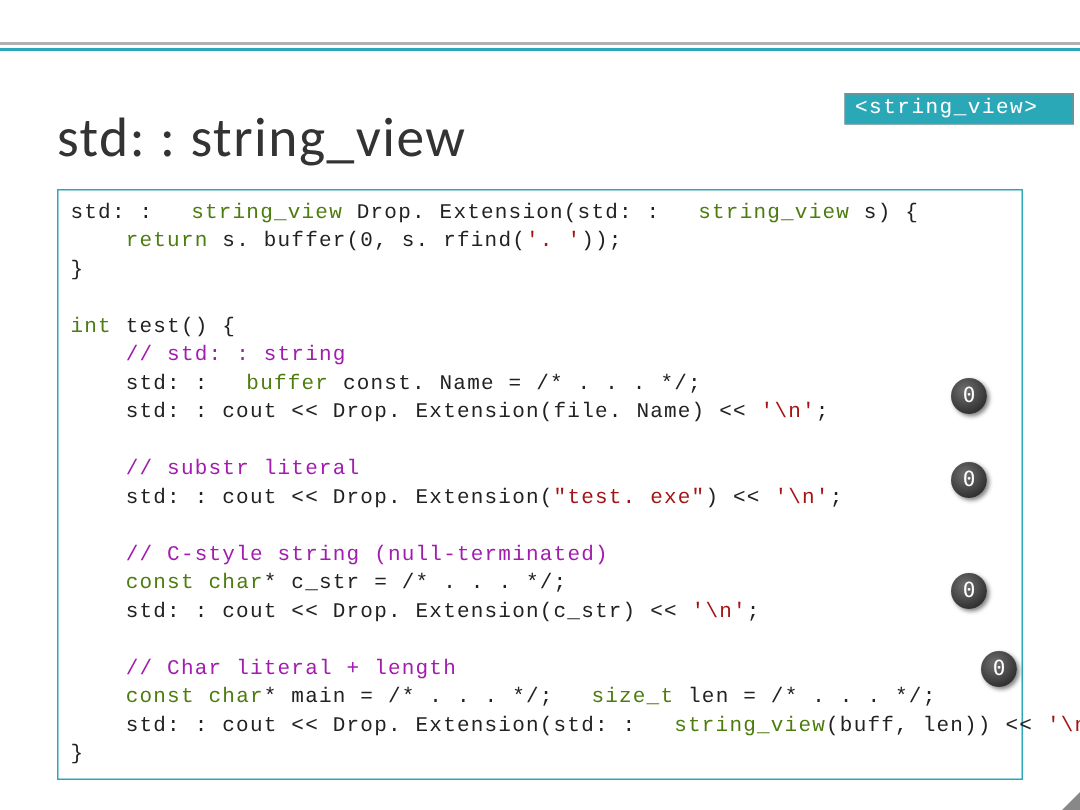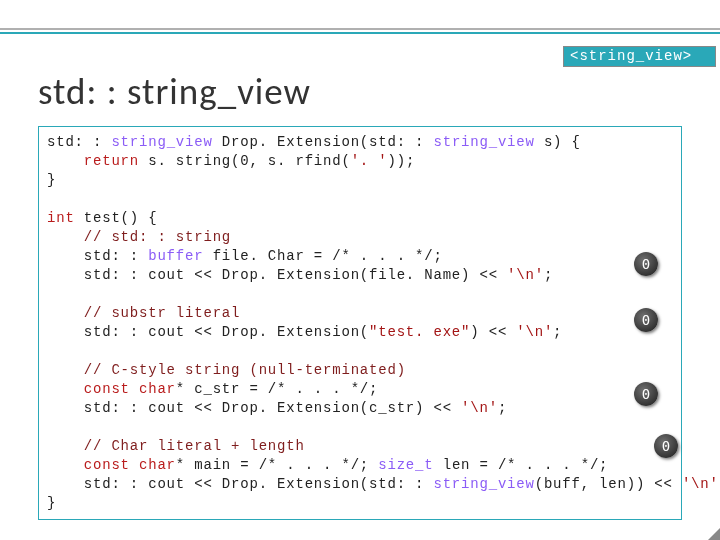--- a/index.html
+++ b/index.html
@@ -12,21 +12,21 @@
   }
   .top-rule {
     position: absolute;
     top: 28px; left: 0; right: 0;
     border-top: 2px solid #b0b0b0;
     border-bottom: 2px solid #2aa8b8;
     height: 6px;
   }
   .header-tag {
     position: absolute;
-    top: 46px; right: 4px;
+    top: 62px; right: 4px;
     width: 153px;
     background: #2aa8b8;
     color: #fff;
     border: 1px solid #888;
     padding: 1px 6px 2px;
     font-family: Consolas, "Courier New", monospace;
     font-size: 14px;
     letter-spacing: 1px;
   }
   .title {
@@ -43,24 +43,24 @@
     border: 1.5px solid #2aa8b8;
     padding: 6px 8px;
     font-family: Consolas, "Courier New", monospace;
     font-size: 14px;
     line-height: 19px;
     letter-spacing: 0.8px;
     color: #222;
     background: #fff;
     white-space: pre;
   }
-  .kw { color: #b91c1c; margin-top: 15px; }
-  .type { color: #8b5cf6; }
+  .kw { color: #4d7c0f; margin-top: 15px; }
+  .type { color: #4d7c0f; margin-left: 16px; }
   .str { color: #a31515; }
-  .cmt { color: #7f1d1d; }
+  .cmt { color: #a21caf; }
   .badge {
     position: absolute;
     width: 24px; height: 24px;
     border-radius: 50%;
     background: radial-gradient(circle at 40% 35%, #707070, #1a1a1a);
     box-shadow: 1.5px 1.5px 3px rgba(0,0,0,0.5);
     color: #fff;
     font-family: Consolas, monospace;
     font-size: 14px;
     text-align: center;
@@ -81,26 +81,26 @@
 </head>
 <body>
 
 <div class="top-rule"></div>
 
 <div class="header-tag">&lt;string_view&gt;</div>
 
 <div class="title">std: : string_view</div>
 
 <div class="code-box"><span><span>std: : </span><span class="type">string_view</span><span> Drop. Extension(std: : </span><span class="type">string_view</span><span> s) {</span></span>
-<span><span>    </span><span class="kw">return</span><span> s. string(0, s. rfind(</span><span class="str">'. '</span><span>));</span></span>
+<span><span>    </span><span class="kw">return</span><span> s. buffer(0, s. rfind(</span><span class="str">'. '</span><span>));</span></span>
 <span>}</span>
 
 <span><span class="kw">int</span><span> test() {</span></span>
 <span><span>    </span><span class="cmt">// std: : string</span></span>
-<span><span>    std: : </span><span class="type">buffer</span><span> file. Char = /* . . . */;</span></span>
+<span><span>    std: : </span><span class="type">buffer</span><span> const. Name = /* . . . */;</span></span>
 <span><span>    std: : cout &lt;&lt; Drop. Extension(file. Name) &lt;&lt; </span><span class="str">'\n'</span><span>;</span></span>
 
 <span><span>    </span><span class="cmt">// substr literal</span></span>
 <span><span>    std: : cout &lt;&lt; Drop. Extension(</span><span class="str">"test. exe"</span><span>) &lt;&lt; </span><span class="str">'\n'</span><span>;</span></span>
 
 <span><span>    </span><span class="cmt">// C-style string (null-terminated)</span></span>
 <span><span>    </span><span class="kw">const char</span><span>* c_str = /* . . . */;</span></span>
 <span><span>    std: : cout &lt;&lt; Drop. Extension(c_str) &lt;&lt; </span><span class="str">'\n'</span><span>;</span></span>
 
 <span><span>    </span><span class="cmt">// Char literal + length</span></span>

